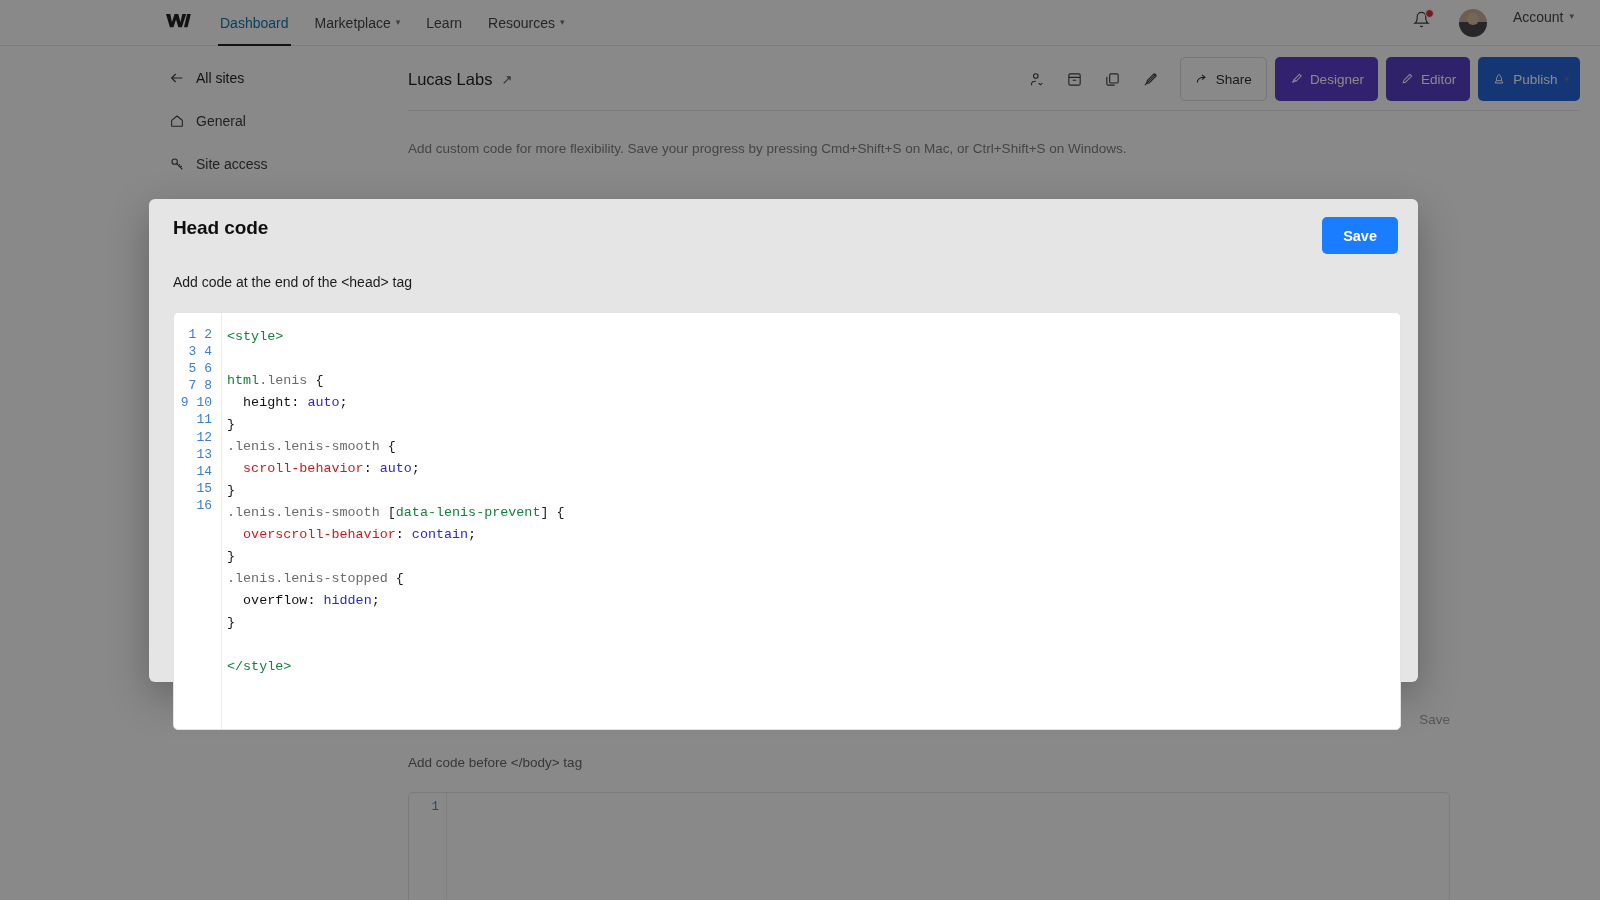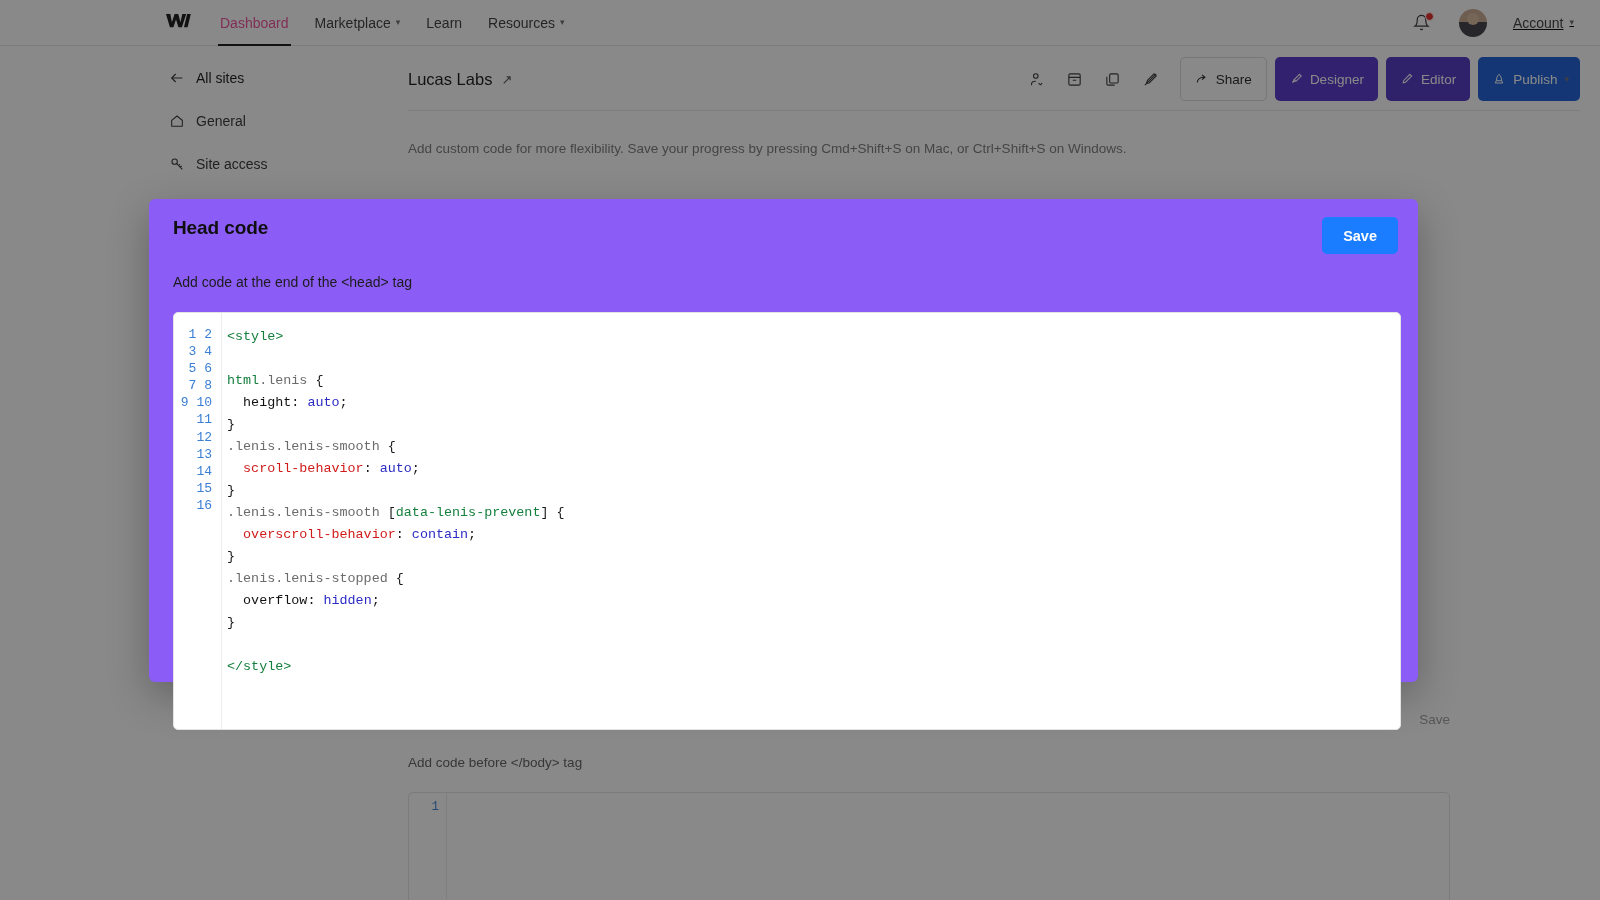--- a/index.html
+++ b/index.html
@@ -25,27 +25,27 @@
     width: 30px; height: 30px; margin-left: 146px;
     display: flex; align-items: center; justify-content: center;
     color: #101010;
   }
   .nav-items { display: flex; align-items: center; gap: 6px; margin-left: 16px; height: 46px; }
   .nav-item {
     font-size: 14px; color: #363636; padding: 0 10px;
     height: 46px; display: flex; align-items: center; gap: 5px;
     cursor: pointer; position: relative;
   }
-  .nav-item.active { color: #ec4899; font-weight: 400; }
+  .nav-item.active { color: #0369a1; font-weight: 400; }
   .nav-item.active::after {
     content: ""; position: absolute; left: 8px; right: 8px; bottom: 0;
     height: 2px; background: #101010;
   }
   .caret { font-size: 9px; color: #6b6b6b; line-height: 1; }
-  .nav-right { margin-left: auto; display: flex; align-items: center; gap: 26px; padding-right: 8px; text-decoration: underline; }
+  .nav-right { margin-left: auto; display: flex; align-items: flex-start; gap: 26px; padding-right: 8px; }
   .bell-wrap { position: relative; width: 22px; height: 22px; display: flex; align-items: center; justify-content: center; cursor: pointer; }
   .bell-dot {
     position: absolute; top: 0px; right: -1px;
     width: 9px; height: 9px; border-radius: 50%;
     background: #e02020; border: 1.5px solid #fff;
   }
   .avatar {
     width: 28px; height: 28px; border-radius: 50%;
     background: linear-gradient(#c9a98e 45%, #3a3a42 46%);
     position: relative; overflow: hidden; cursor: pointer;
@@ -116,21 +116,21 @@
     width: 38px; padding-top: 7px; text-align: right; padding-right: 7px;
     font-family: "Liberation Mono", monospace; font-size: 12.5px;
     color: #3b7fd4; border-right: 1px solid #ebebeb;
   }
 
   
   .overlay { position: absolute; inset: 0; background: rgba(20,20,20,0.50); }
   .modal {
     position: absolute; left: 149px; top: 199px;
     width: 1269px; height: 483px;
-    background: #8b5cf6; border-radius: 6px;
+    background: #e5e5e5; border-radius: 6px;
     box-shadow: 0 14px 40px rgba(0,0,0,0.28);
     padding: 0 12px;
   }
   .modal-head {
     display: flex; align-items: flex-start;
     padding: 18px 0 0 12px;
   }
   .modal-title { font-size: 19px; font-weight: 700; color: #0f0f0f; letter-spacing: -0.1px; }
   .modal-save {
     margin-left: auto; margin-right: 8px;

